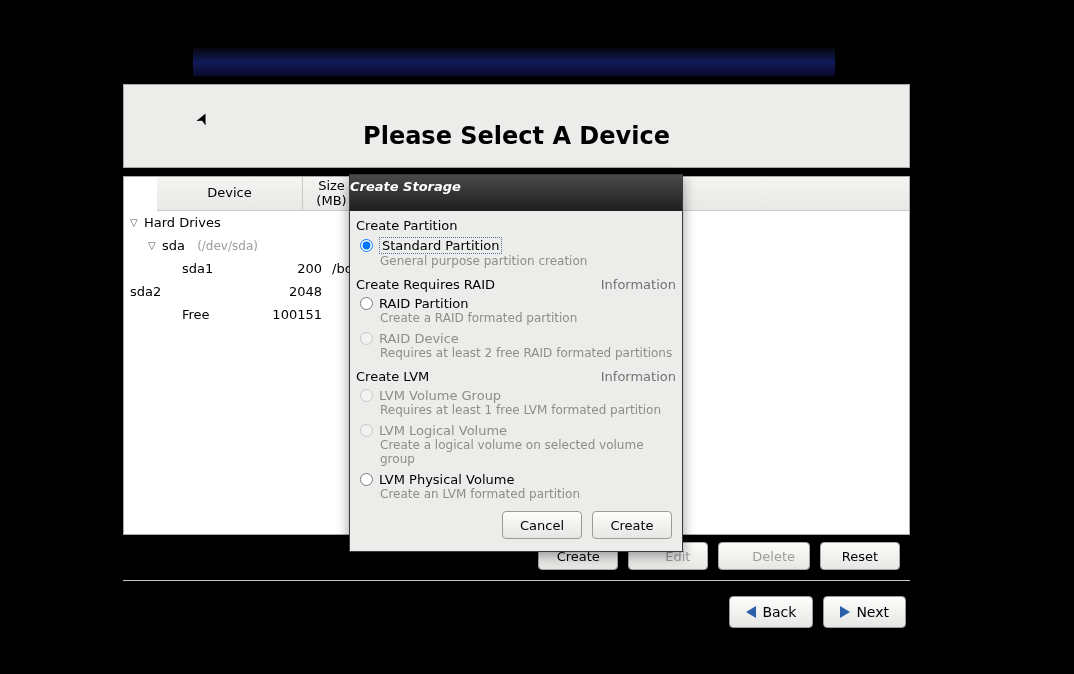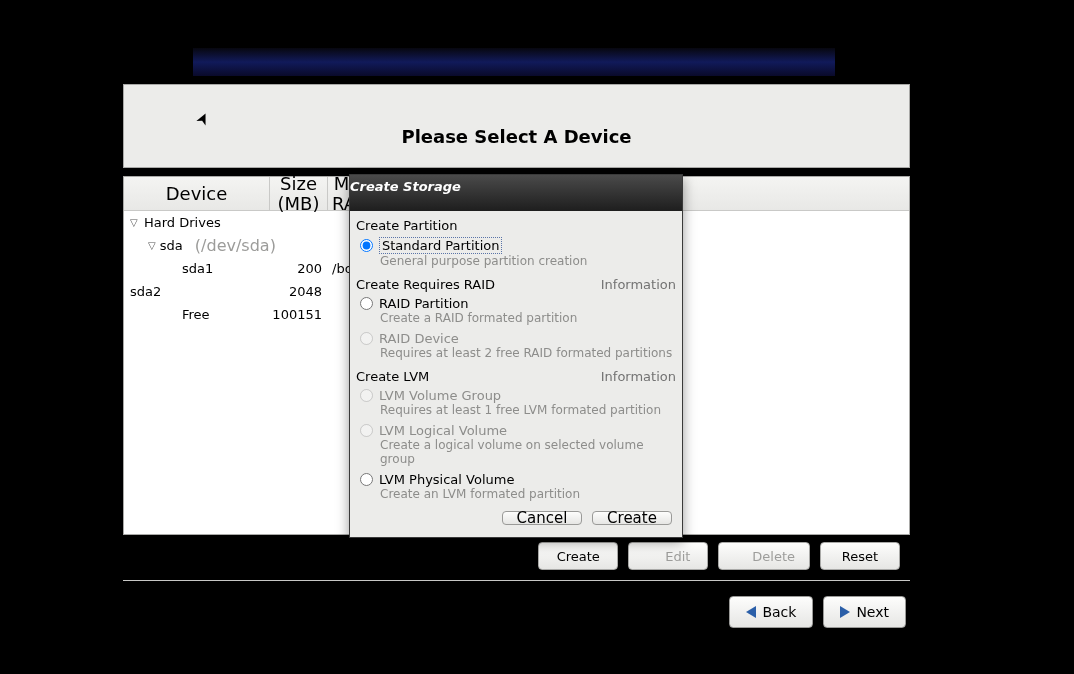--- a/index.html
+++ b/index.html
@@ -27,61 +27,62 @@
     top: 84px;
     width: 787px;
     height: 84px;
     background: #ececea;
     border: 1px solid #a9a9a7;
     display:flex;
     align-items:center;
     justify-content:center;
   }
   .header-title {
-    font-size: 18px;
+    font-size: 24px;
     font-weight: bold;
     margin-top: 20px;
   }
   .table-area {
     position: absolute;
     left: 123px;
     top: 176px;
     width: 787px;
     height: 359px;
     background: #fff;
     border: 1px solid #a9a9a7;
   }
   .thead {
     display:flex;
     background: linear-gradient(#f4f4f2,#e8e8e6);
     border-bottom:1px solid #c9c9c7;
     height:34px;
     align-items:center;
-    font-size:18px;
+    font-size:13px;
+    margin-left:33px;
   }
   .th {
     border-right:1px solid #c9c9c7;
     height:100%;
     display:flex;
     align-items:center;
     justify-content:center;
     text-align:center;
     line-height:1.1;
     padding:0 4px;
   }
   .th-device { width:146px; }
   .th-size { width:58px; }
   .th-mount { width:70px; }
   .tbody { font-size:13px; }
   .row { display:flex; height:23px; align-items:center; }
   .cell-device { width:146px; padding-left:6px; display:flex; align-items:center; gap:4px;}
   .cell-size { width:58px; text-align:right; padding-right:6px;}
   .cell-mount { width:70px; padding-left:4px;}
   .expander { font-size:10px; color:#555; display:inline-block; width:10px;}
-  .dev-hint { color:#9c9c9a; font-size:16px;}
+  .dev-hint { color:#9c9c9a; font-size:12px;}
   .action-row {
     position:absolute;
     left:123px;
     top:542px;
     width:787px;
     height:30px;
     display:flex;
     justify-content:flex-end;
     gap:10px;
     padding-right:10px;
@@ -162,23 +163,23 @@
   .opt-row input[type=radio]{ width:13px;height:13px;}
   .opt-label { }
   .opt-label.disabled { color:#8d8d8b;}
   .opt-desc { color:#8d8d8b; font-size:12px; padding:0 0 4px 24px;}
   .selected-outline { border:1px dotted #5a74a8; padding:0 2px;}
   .dialog-buttons { display:flex; justify-content:flex-end; gap:10px; padding:6px 4px 6px 0;}
   .dlg-btn {
     background: linear-gradient(#fdfdfc,#e6e6e4);
     border:1px solid #9a9a98;
     border-radius:4px;
-    height:14px;
+    height:28px;
     width:80px;
-    font-size:15px;
+    font-size:13px;
     display:flex;align-items:center;justify-content:center;
     cursor:pointer;
   }
   .cursor-img {
     position:absolute;
     left:196px; top:109px;
     font-size:16px; color:#000;
     pointer-events:none;
   }
 </style>

